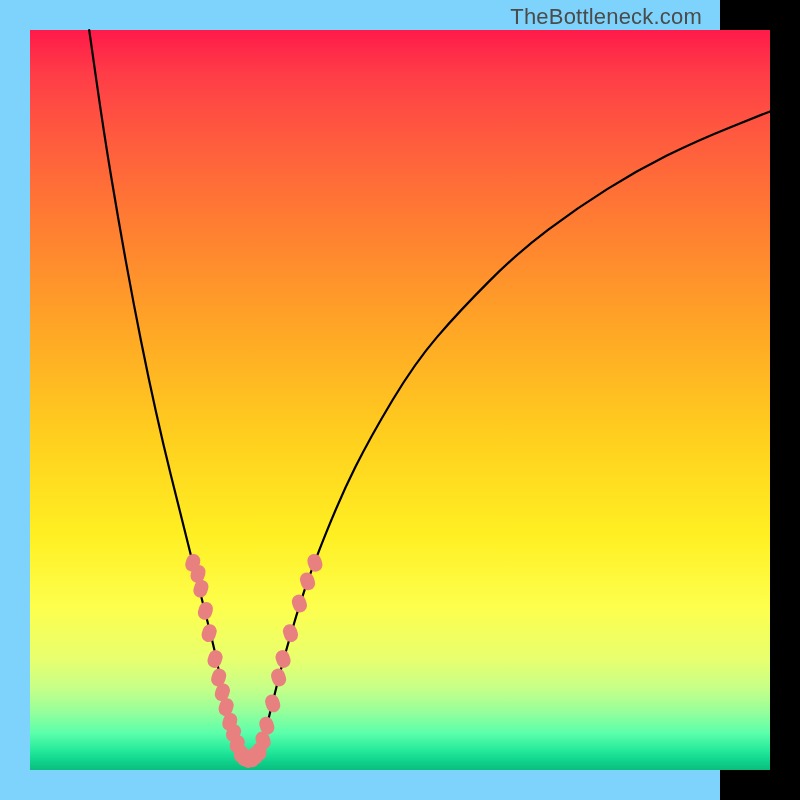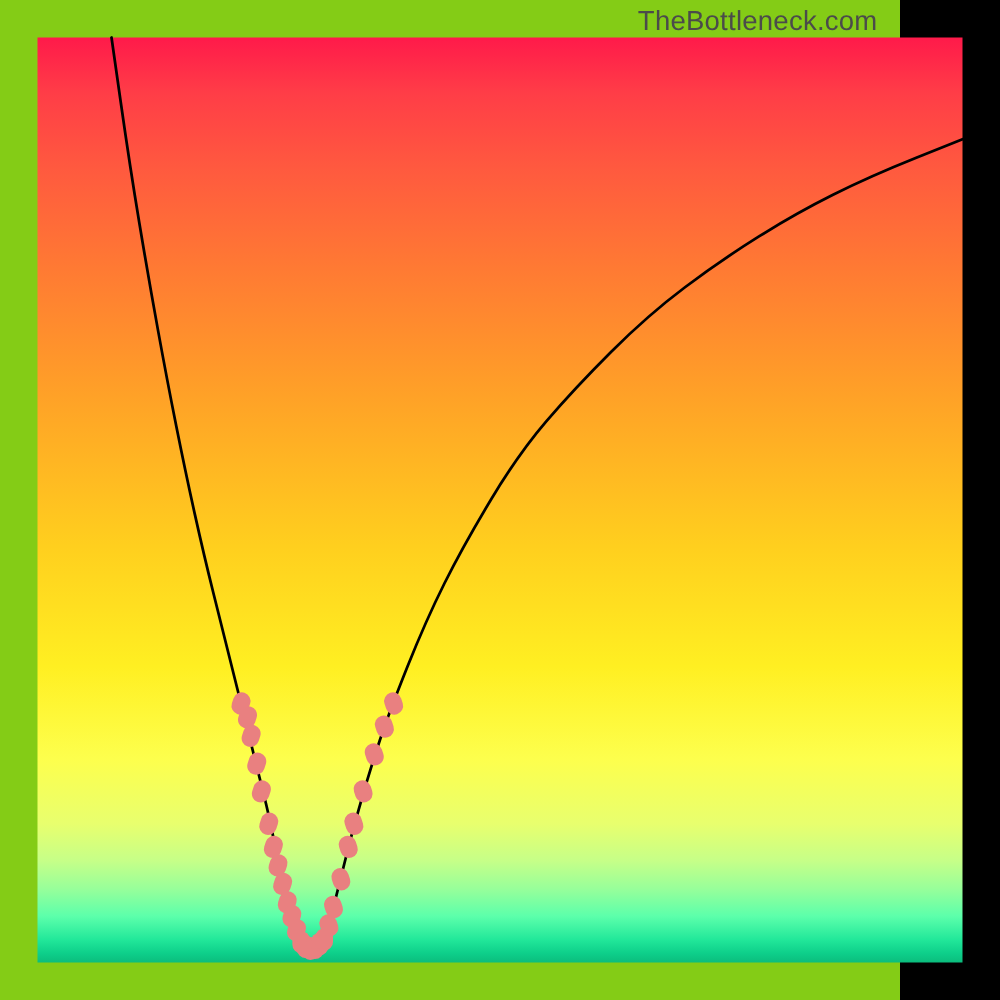--- a/index.html
+++ b/index.html
@@ -8,21 +8,21 @@
     width: 800px;
     height: 800px;
     overflow: hidden;
     background: #000;
     font-family: Arial, Helvetica, sans-serif;
   }
   .frame {
     position: relative;
     width: 720px;
     height: 800px;
-    background: #84cc16;
+    background: #7dd3fc;
     box-sizing: border-box;
   }
   .watermark {
     position: absolute;
     top: 4px;
     right: 18px;
     color: #4b4b4b;
     font-size: 22px;
     font-weight: 500;
     letter-spacing: 0.2px;

